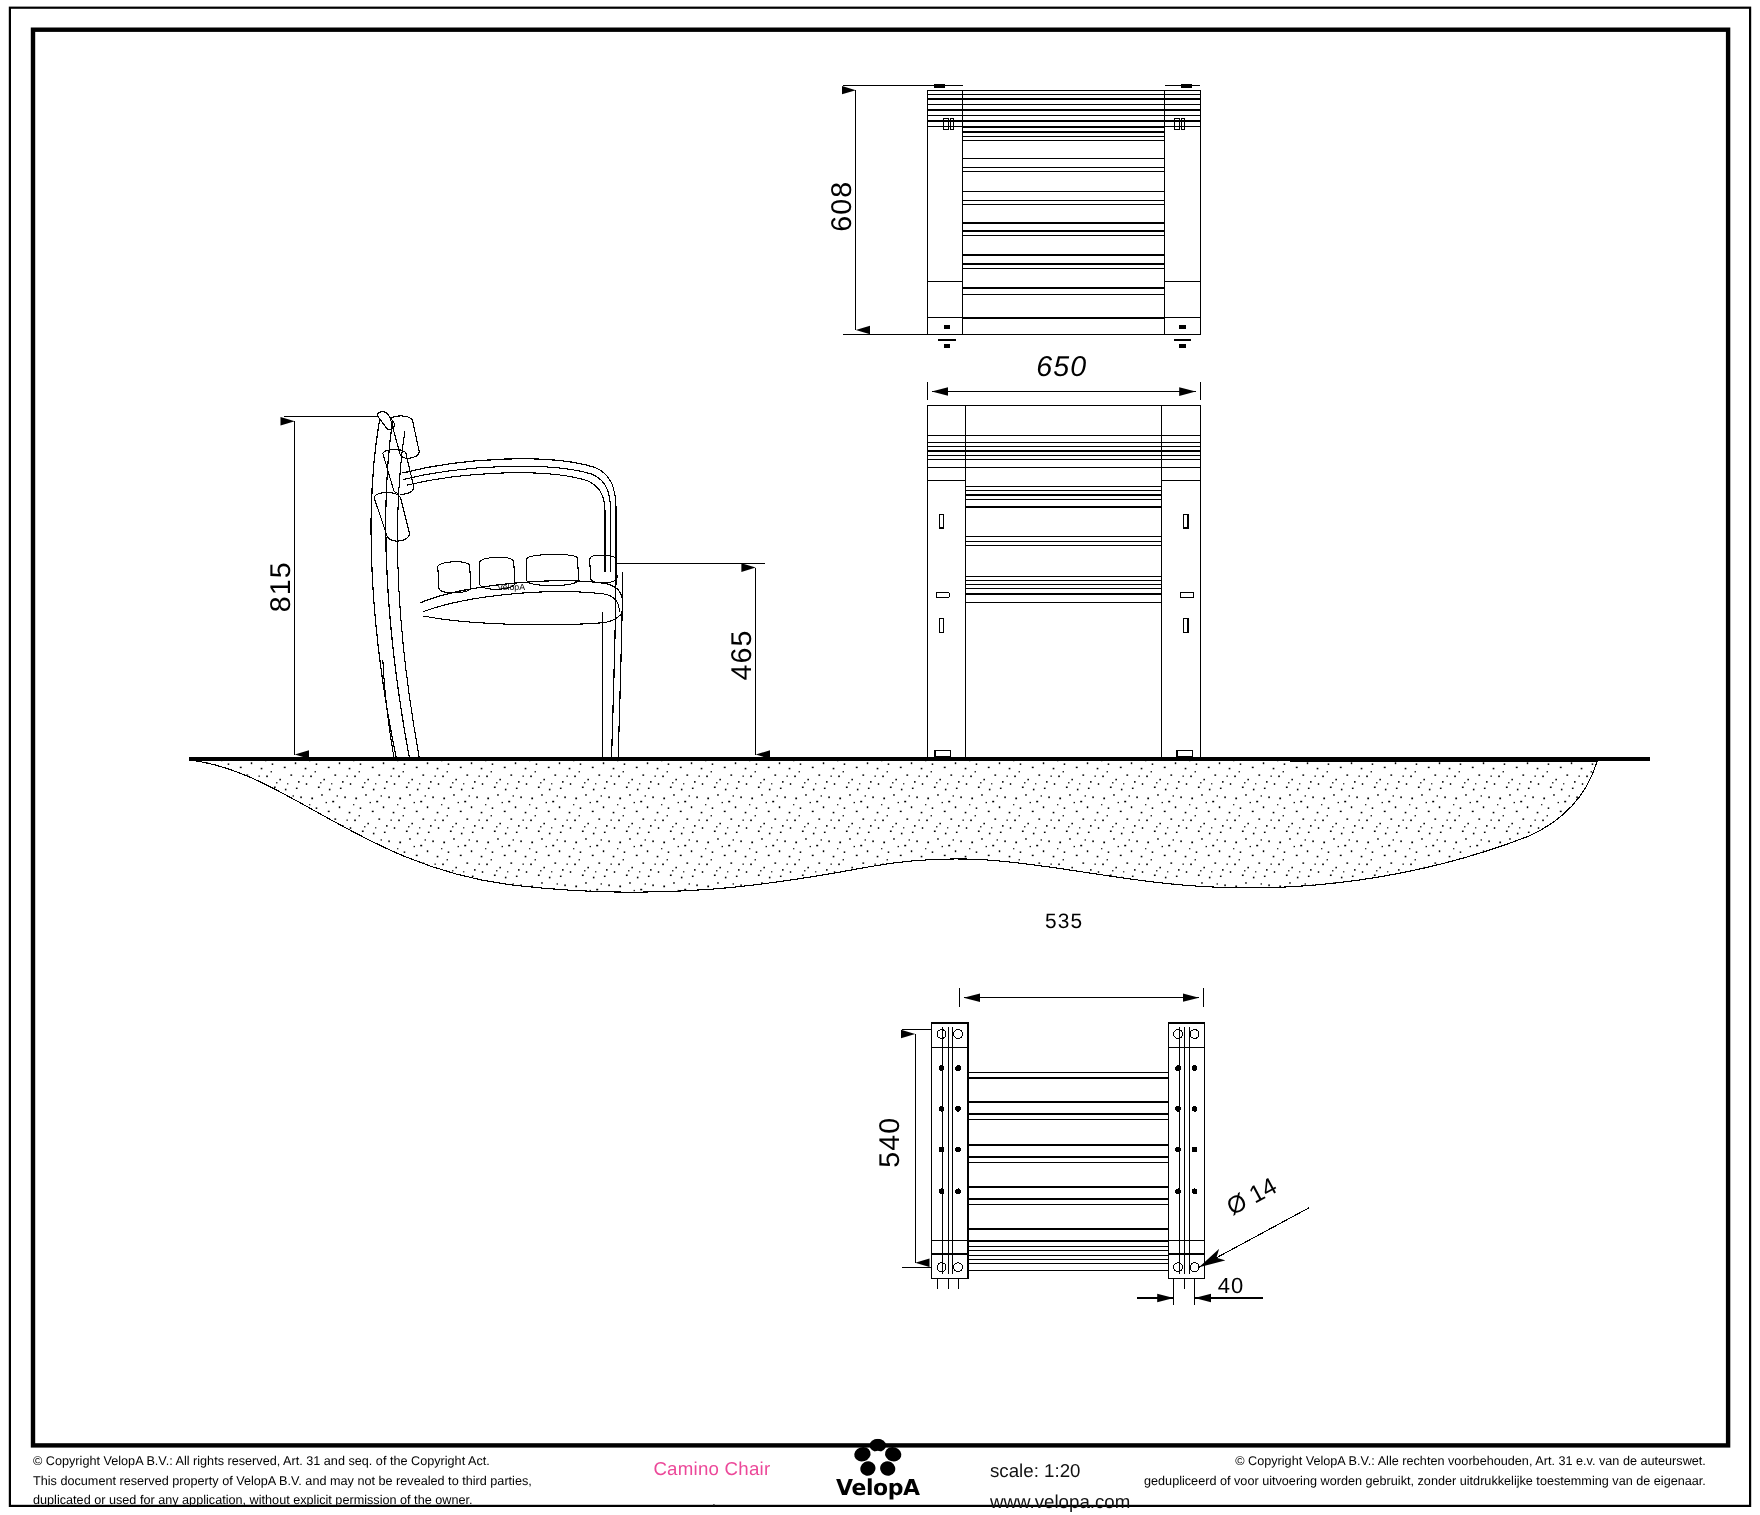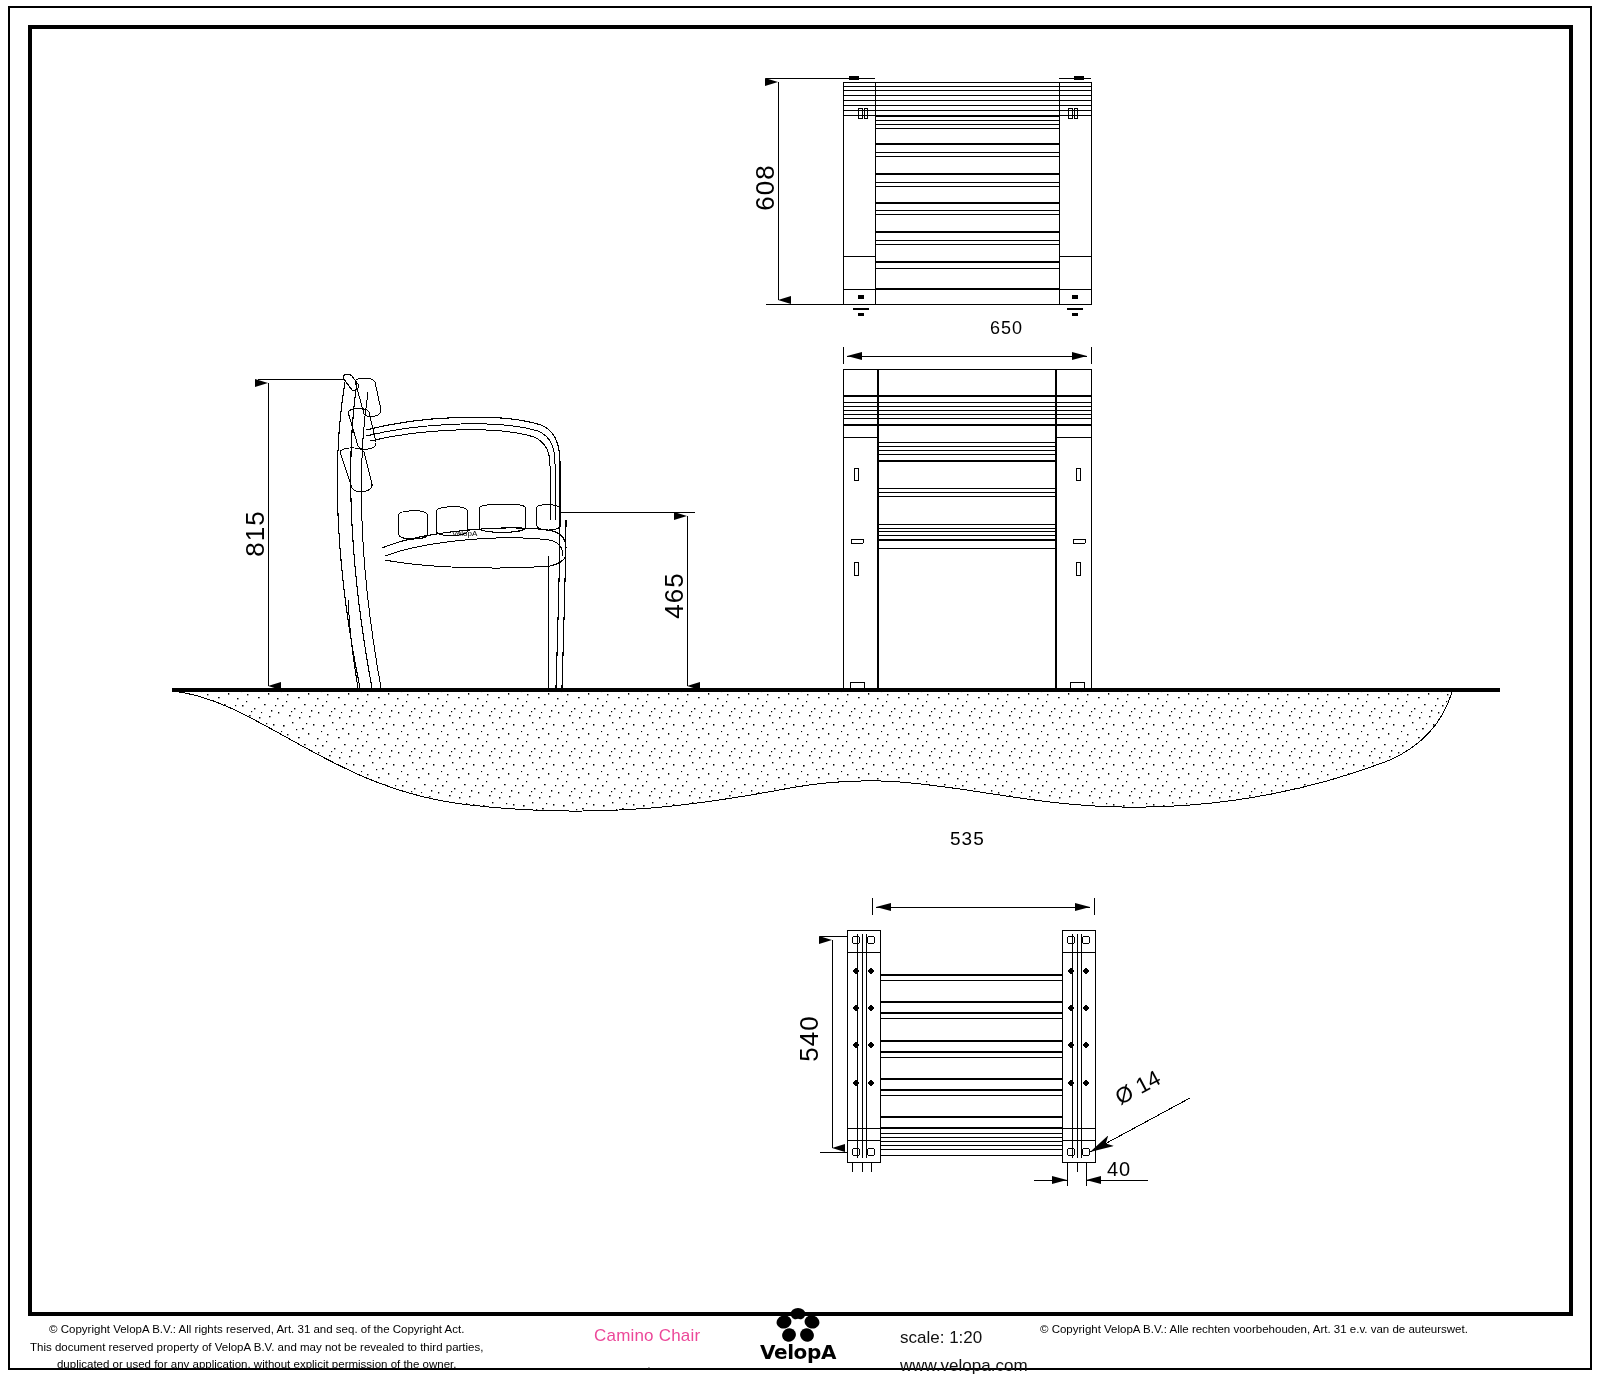--- a/index.html
+++ b/index.html
@@ -44,21 +44,21 @@
     width: 1545px;
     height: 54px;
   }
   .foot-block {
     position: absolute;
     font-size: 11.5px;
     line-height: 17.5px;
     color: #000;
     white-space: nowrap;
   }
-  .foot-left  { left: 2px;  top: 5px; text-align: center; }
+  .foot-left  { left: 2px;  top: 5px; }
   .foot-right { left: 1012px; top: 5px; text-align: right; }
   .foot-title {
     position: absolute;
     left: 566px;
     top: 10px;
     font-size: 17px;
     color: #ec4899;
     letter-spacing: .2px;
   }
   .foot-dot {
@@ -393,21 +393,21 @@
         <path d="M1086 1164 L1086 1186"></path>
         <path d="M1034 1180 L1067 1180" marker-end="url(#ar-r)"></path>
         <path d="M1086 1180 L1119 1180" marker-start="url(#ar-l)"></path>
         <path d="M1119 1180 L1148 1180"></path>
       </g>
     </g>
   </svg>
 
   <div class="dim-txt vert" style="left:742px; top:172px; font-size:26px; letter-spacing:1px;">608</div>
 
-  <div class="dim-txt" style="left:990px; top:318px; font-size:18px; letter-spacing:1px;">650</div>
+  <div class="dim-txt" style="left:942px; top:318px; font-size:26px; letter-spacing:1px;font-style:italic;">650</div>
 
   <div class="dim-txt vert" style="left:232px; top:518px; font-size:26px; letter-spacing:1px;">815</div>
 
   <div class="dim-txt vert" style="left:651px; top:580px; font-size:26px; letter-spacing:1px;">465</div>
 
   <div class="dim-txt" style="left:950px; top:828px; font-size:19px; letter-spacing:1px;">535</div>
 
   <div class="dim-txt vert" style="left:786px; top:1023px; font-size:26px; letter-spacing:1px;">540</div>
 
   <div class="dim-txt" style="left:1107px; top:1158px; font-size:20px; letter-spacing:1px;">40</div>
@@ -425,20 +425,21 @@
     <div class="foot-title">Camino Chair</div>
     <div class="foot-dot">.</div>
 
     <div class="foot-scale">
       <div>scale: 1:20</div>
       <div>www.velopa.com</div>
     </div>
 
     <div class="foot-block foot-right">
       <div>©  Copyright VelopA B.V.: Alle rechten voorbehouden, Art. 31 e.v. van de auteurswet.</div>
+      <div>gedupliceerd of voor uitvoering worden gebruikt, zonder uitdrukkelijke toestemming van de eigenaar.</div>
     </div>
   </div>
 
   <div class="logo">
     <svg class="logo-mark" width="46" height="34" viewBox="0 0 46 34">
       <g fill="#000">
         <ellipse cx="23" cy="6" rx="7.5" ry="6"></ellipse>
         <ellipse cx="9" cy="14" rx="7.5" ry="6.5" transform="rotate(-18 9 14)"></ellipse>
         <ellipse cx="37" cy="14" rx="7.5" ry="6.5" transform="rotate(18 37 14)"></ellipse>
         <ellipse cx="14" cy="27" rx="7" ry="6.5" transform="rotate(-30 14 27)"></ellipse>

